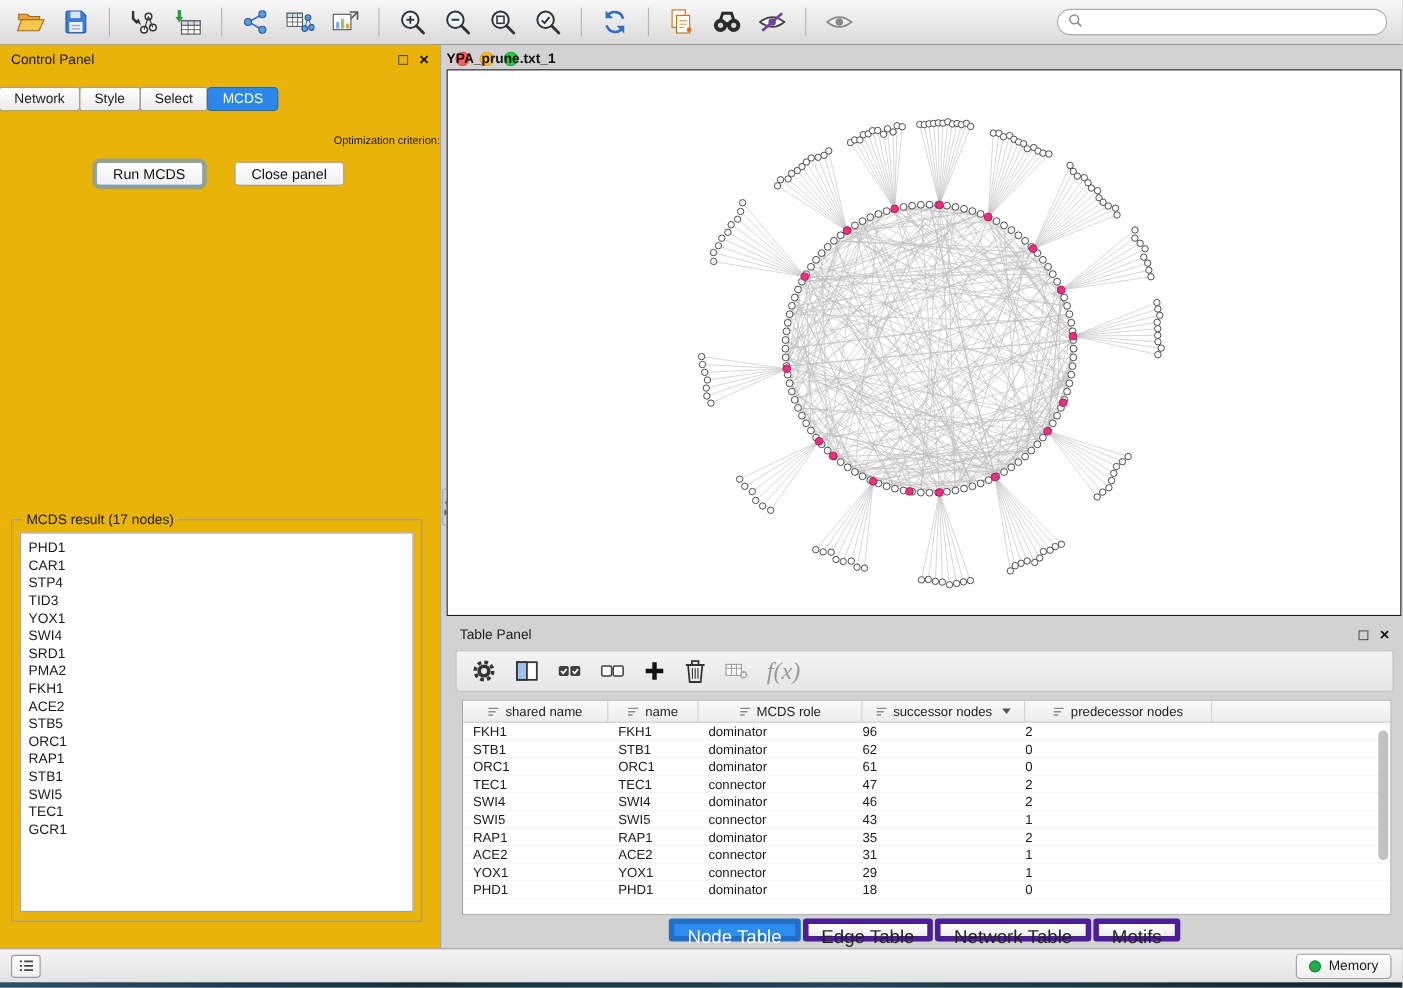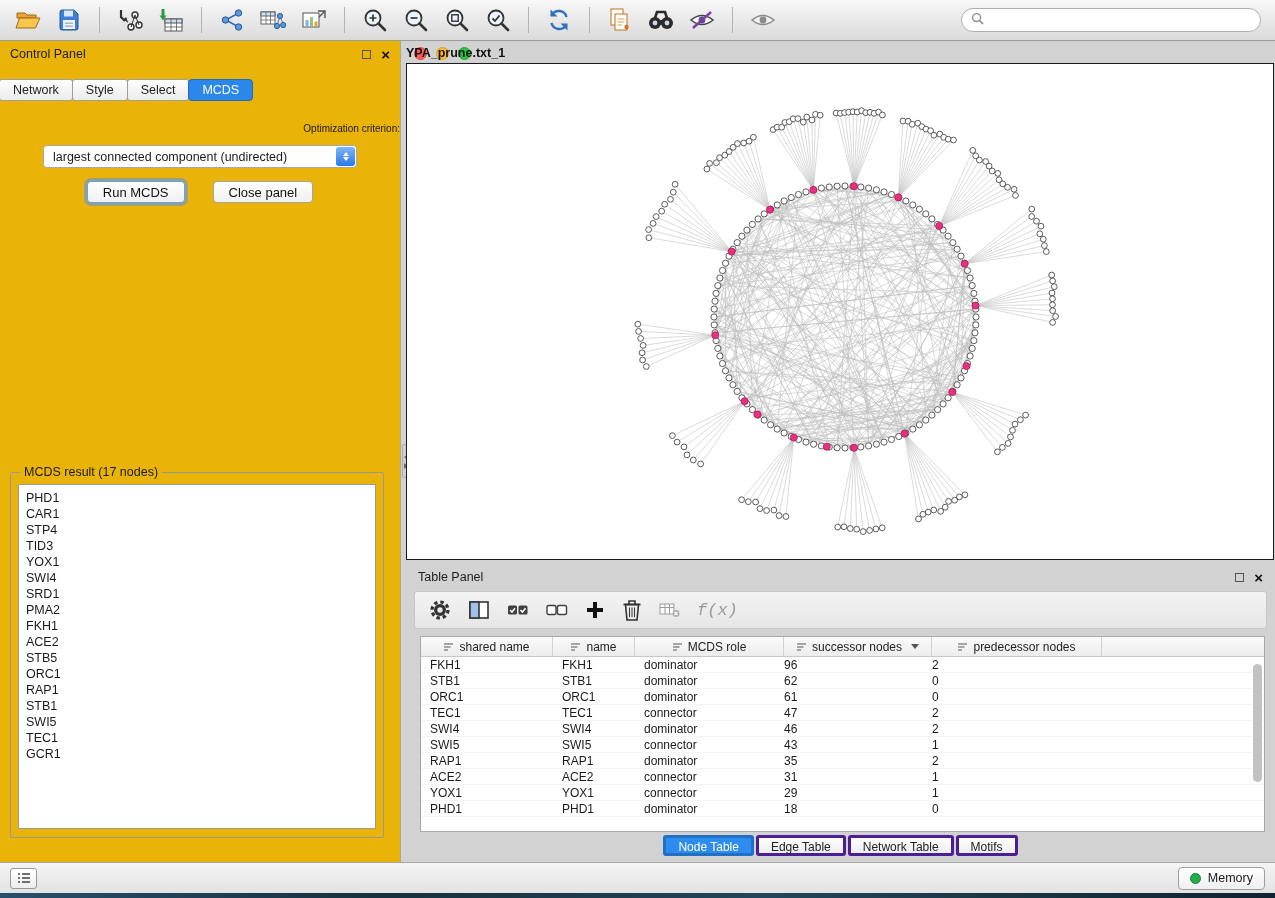--- a/index.html
+++ b/index.html
@@ -50,35 +50,35 @@
 .light.yellow{background:#febc2e;border:1px solid #dda122;left:30px}
 .light.green{background:#28c840;border:1px solid #1da832;left:52px}
 .net-title{position:absolute;left:0;right:0;top:1px;font-weight:bold;font-size:12.5px;color:#111}
 .net-canvas{position:absolute;left:406px;top:63px;width:868px;height:497px;background:#fff;border:1px solid #1a1a1a}
 
 
 .table-panel{position:absolute;left:406px;top:565px;width:869px;height:293px}
 .tp-header{height:24px;display:flex;align-items:center;padding:0 12px}
 .tp-toolbar{margin:2px 8px 0;height:38px;background:linear-gradient(#f3f3f3,#e6e6e6);border:1px solid #c6c6c6;border-radius:3px;display:flex;align-items:center;gap:17px;padding:0 14px}
 .tpicon{display:flex;align-items:center;justify-content:center}
-.fx{font-family:Liberation Mono, monospace;font-style:italic;font-size:17px;color:#9a9a9a}
+.fx{font-family:Liberation Serif, serif;font-style:italic;font-size:22px;color:#9a9a9a}
 .tp-table{position:absolute;left:14px;right:10px;top:71px;bottom:26px;background:#fff;border:1px solid #a8a8a8;overflow:hidden}
 .tp-thead{display:flex;height:20px;background:linear-gradient(#fbfbfb,#ececec);border-bottom:1px solid #c8c8c8;font-size:12px}
 .th{display:flex;align-items:center;justify-content:center;gap:5px;border-right:1px solid #d2d2d2;color:#222;position:relative}
 .th-fill{flex:1;border-right:none}
 .caret{width:0;height:0;border:4px solid transparent;border-top:5px solid #555;border-bottom:none;margin-left:4px}
 .c0{width:132px}.c1{width:82px}.c2{width:149px}.c3{width:148px}.c4{width:170px}
 .tr{display:flex;height:16px;align-items:center;font-size:12px;border-bottom:1px solid #f4f4f4}
 .td{padding-left:9px;white-space:nowrap;overflow:hidden}
 .td.num{text-align:left;padding-left:0;padding-right:12px}
 .td.num.pr{padding-right:8px}
 .tp-scroll{position:absolute;right:2px;top:23px;bottom:4px;width:9px}
 .tp-thumb{position:absolute;left:0;top:4px;width:9px;height:118px;background:#c2c2c2;border-radius:5px}
 .tp-tabs{position:absolute;left:0;right:0;bottom:2px;height:21px;display:flex;justify-content:center;gap:2px}
-.tp-tab{padding:2px 12px;font-size:12px;border:3px solid #4c1d95;background:linear-gradient(#fff,#ededed);border-radius:3px;color:#222}
+.tp-tab{padding:2px 12px;font-size:17px;border:5px solid #4c1d95;background:linear-gradient(#fff,#ededed);border-radius:3px;color:#222}
 .tp-tab.active{background:#2d8cf0;color:#fff;border-color:#2270c6}
 
 
 .statusbar{position:absolute;left:0;top:862px;width:1275px;height:31px;background:linear-gradient(#f4f4f4,#e3e3e3);border-top:1px solid #a8a8a8;display:flex;align-items:center;padding:0 10px}
 .menu-btn{width:27px;height:21px;border:1px solid #999;border-radius:3px;background:linear-gradient(#fff,#eee);display:flex;align-items:center;justify-content:center}
 .memory-btn{margin-left:auto;height:23px;border:1px solid #9f9f9f;border-radius:4px;background:linear-gradient(#fff,#efefef);display:flex;align-items:center;gap:7px;padding:0 11px;font-size:12.5px}
 .memory-dot{width:11px;height:11px;border-radius:50%;background:#1fae49;border:1px solid #158238}
 .desktop{position:absolute;left:0;top:893px;width:1275px;height:5px;background:linear-gradient(90deg,#29506b,#16303f 30%,#23465a 60%,#10232e)}
 </style>
 </head>
@@ -239,27 +239,20 @@
       <span class="close-ic">×</span>
     </span>
   </div>
   <div class="tabs">
     <div class="tab">Network</div>
     <div class="tab">Style</div>
     <div class="tab">Select</div>
     <div class="tab active">MCDS</div>
   </div>
   <div class="opt-label">Optimization criterion:</div>
-  <div class="combo">
-    <span>largest connected component (undirected)</span>
-    <span class="stepper">
-        <span class="tri-up"></span>
-        <span class="tri-down"></span>
-      </span>
-  </div>
   <div class="btn-row">
     <button class="btn focused">Run MCDS</button>
     <button class="btn">Close panel</button>
   </div>
   <fieldset class="result-box">
     <legend>MCDS result (17 nodes)</legend>
     <div class="result-list">
       <div class="result-item">PHD1</div>
       <div class="result-item">CAR1</div>
       <div class="result-item">STP4</div>

